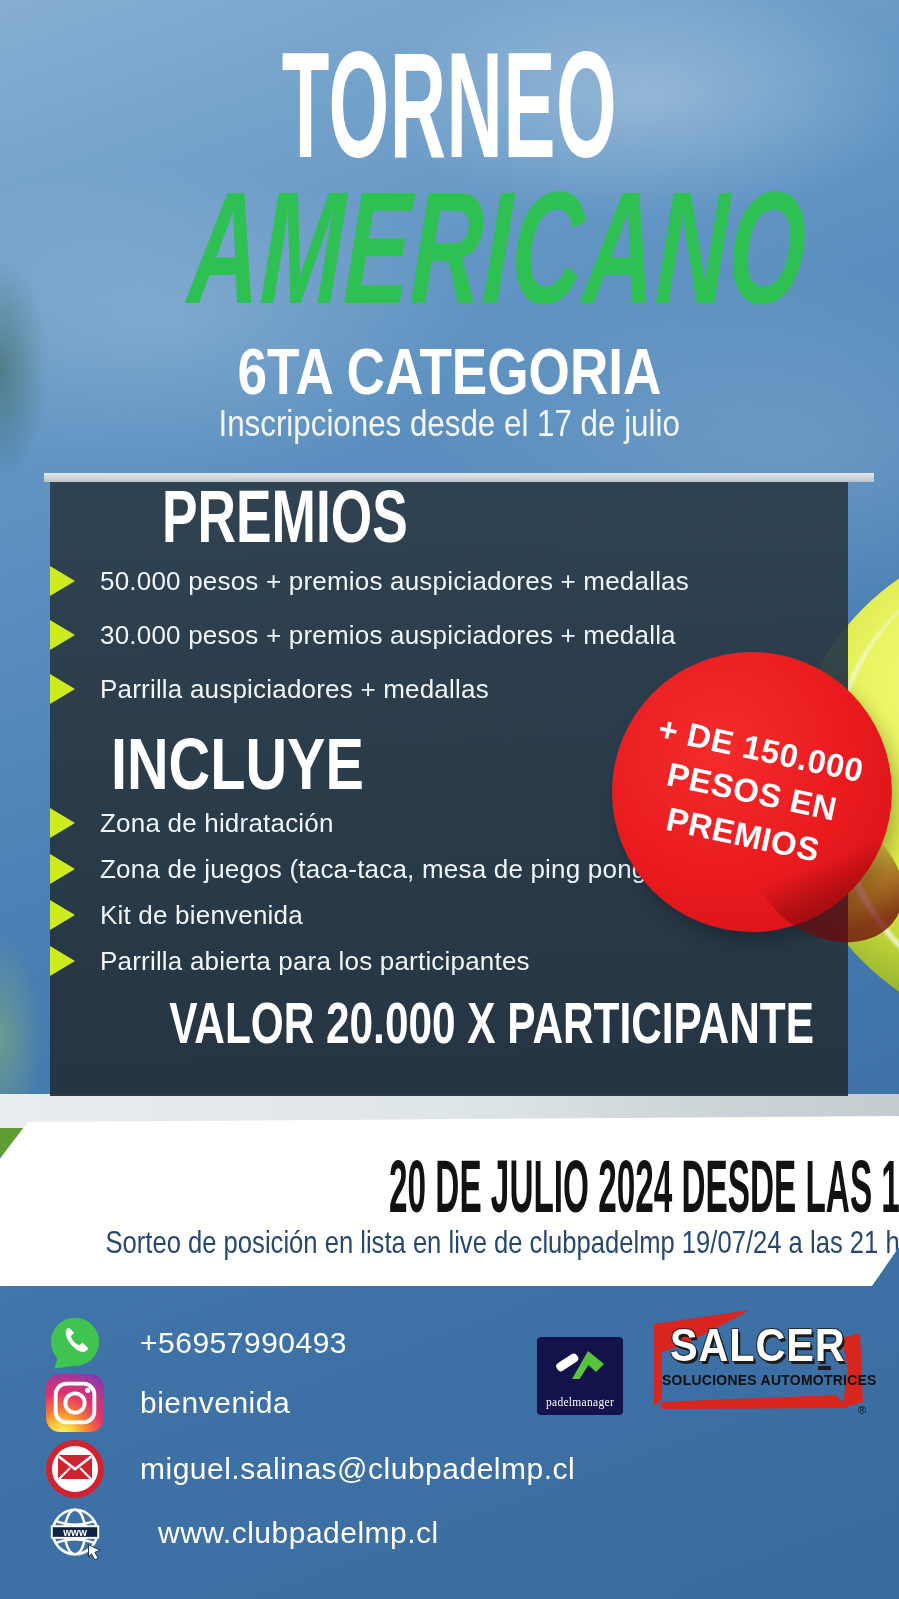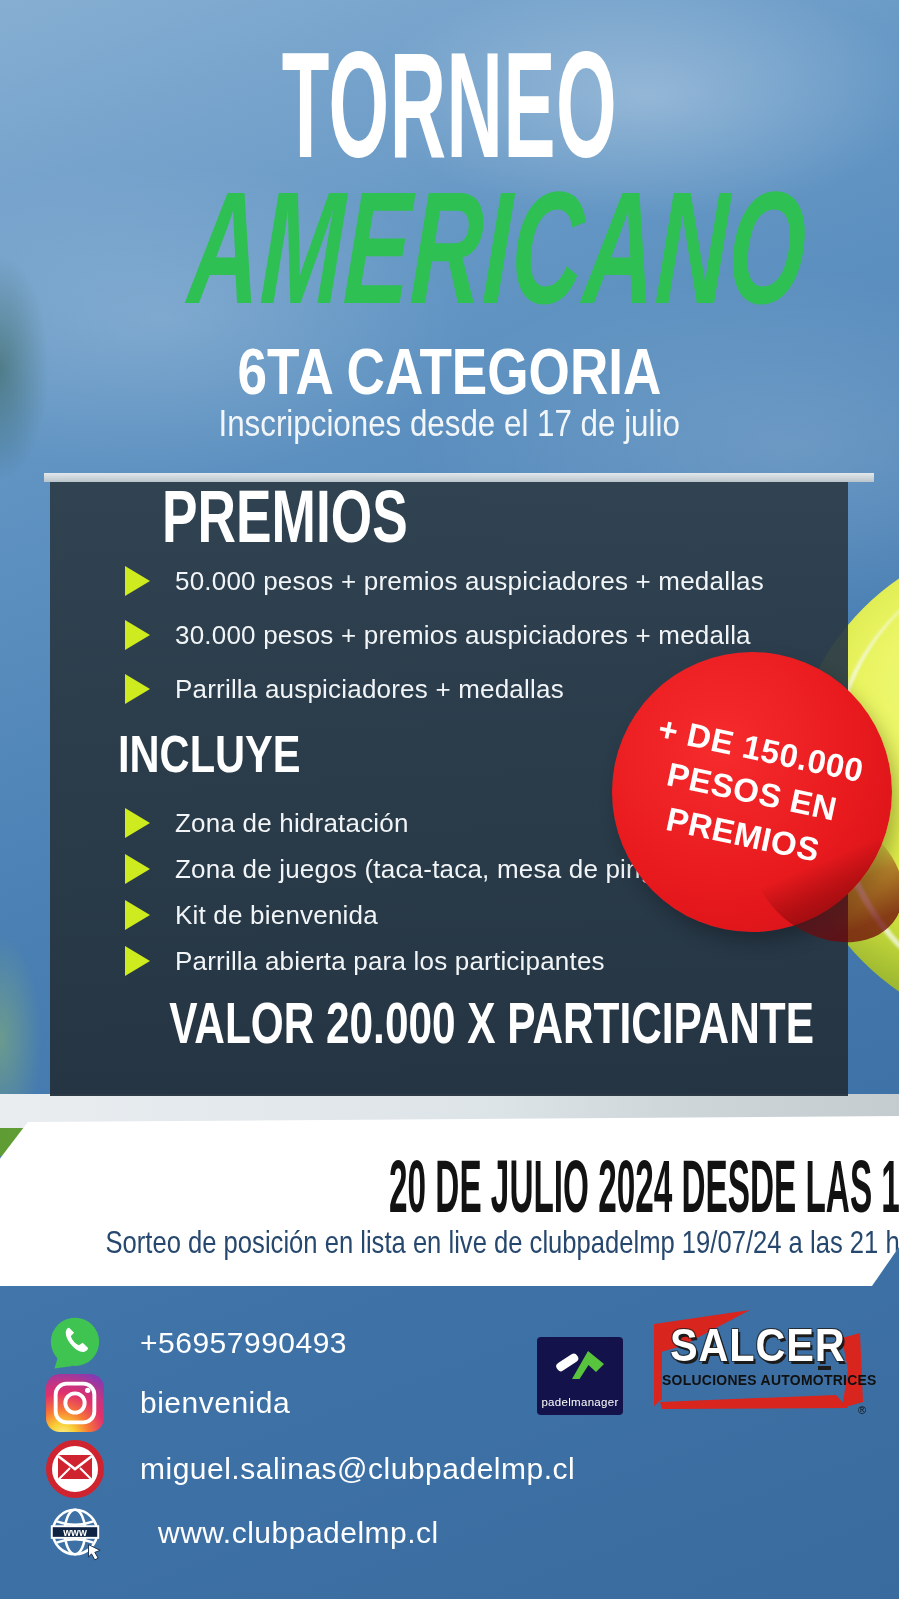--- a/index.html
+++ b/index.html
@@ -35,28 +35,28 @@
     border-left:7px solid rgba(246,250,238,.75); transform:rotate(-14deg); filter:blur(1px); }
 
   
   .panel-topbar { position:absolute; left:44px; top:473px; width:830px; height:9px; z-index:3;
     background:linear-gradient(#e2e8ec,#b9c4cb); }
   .panel { position:absolute; left:50px; top:482px; width:798px; height:614px; z-index:3;
     background:linear-gradient(rgba(45,61,73,.93), rgba(35,49,61,.95)); }
   .h-block { position:absolute; line-height:1; font-weight:700; color:#fff; white-space:nowrap; }
   .h-premios { left:112px; top:-2px;  font-size:74px; }
   .h-premios .sq { --sx:.72; transform-origin:left; }
-  .h-incluye { left:68px;  top:246px; font-size:52px; }
+  .h-incluye { left:61px;  top:246px; font-size:72px; }
   .h-incluye .sq { --sx:.80; transform-origin:left; }
   ul.bullets { list-style:none; margin:0; padding:0; position:absolute; left:0; right:0; }
   .list-premios { top:72px; }
   .list-incluye { top:318px; }
   .list-premios li { height:54px; }
   .list-incluye li { height:46px; }
-  ul.bullets li { display:flex; align-items:center; padding-left:75px; }
+  ul.bullets li { display:flex; align-items:center; }
   .tri { width:0; height:0; flex:0 0 auto;
     border-top:15px solid transparent; border-bottom:15px solid transparent;
     border-left:25px solid #cdeb1f; margin-right:25px; }
   .bullet-text { font-size:26px; color:#f2f5f7; letter-spacing:.2px; white-space:nowrap; }
   .valor { position:absolute; left:0; width:100%; top:512px; text-align:center; font-size:58px; font-weight:700;
     color:#fff; line-height:1; white-space:nowrap; }
   .valor .sq { --sx:.73; }
 
   
   .badge { position:absolute; left:612px; top:652px; width:280px; height:280px; border-radius:50%; z-index:4;
@@ -99,21 +99,21 @@
   .contact-icon { width:58px; height:58px; flex:0 0 auto; margin-right:36px; position:relative; }
   .contact-text { color:#fff; font-size:30px; letter-spacing:.5px; white-space:nowrap; }
   .ig-bg { width:58px; height:58px; border-radius:14px;
     background: radial-gradient(circle at 28% 108%, #fdf497 0%, #f9ce34 18%, #f77737 36%, #e1306c 58%, #c13584 72%, #833ab4 92%); }
   .ig-bg svg { position:absolute; inset:0; }
   .mail-bg { width:46px; height:46px; border-radius:50%; background:#fff; border:6px solid #cf2430; }
   .mail-bg svg { position:absolute; left:11px; top:14px; }
 
   
   .pm-logo { position:absolute; left:537px; top:1337px; width:86px; height:78px; z-index:6;
-    background:#14124a; border-radius:4px; }
+    background:#14124a; border-radius:4px;font-family:Liberation Serif, serif; }
   .pm-logo svg { position:absolute; left:13px; top:8px; }
   .pm-label { position:absolute; left:0; width:100%; bottom:7px; text-align:center; color:#fff;
     font-size:11.5px; letter-spacing:.3px; }
   .salcer { position:absolute; left:650px; top:1308px; width:214px; height:110px; z-index:6; }
   .salcer svg.shapes { position:absolute; inset:0; }
   .salcer-name { position:absolute; left:20px; top:14px; font-size:46px; line-height:1; font-weight:700;
     color:#fff; letter-spacing:1px; white-space:nowrap; transform:scaleX(.9); transform-origin:left;
     text-shadow: 2.5px 2.5px 0 #1c1c1c, -1px -1px 0 rgba(30,30,30,.6), 1px -1px 0 rgba(30,30,30,.6), -1px 1px 0 rgba(30,30,30,.6); }
   .salcer-dash { position:absolute; left:168px; top:58px; width:13px; height:4px; background:#1c1c1c; }
   .salcer-tag { position:absolute; left:12px; top:64px; font-size:14.5px; font-weight:700; color:#101010;

